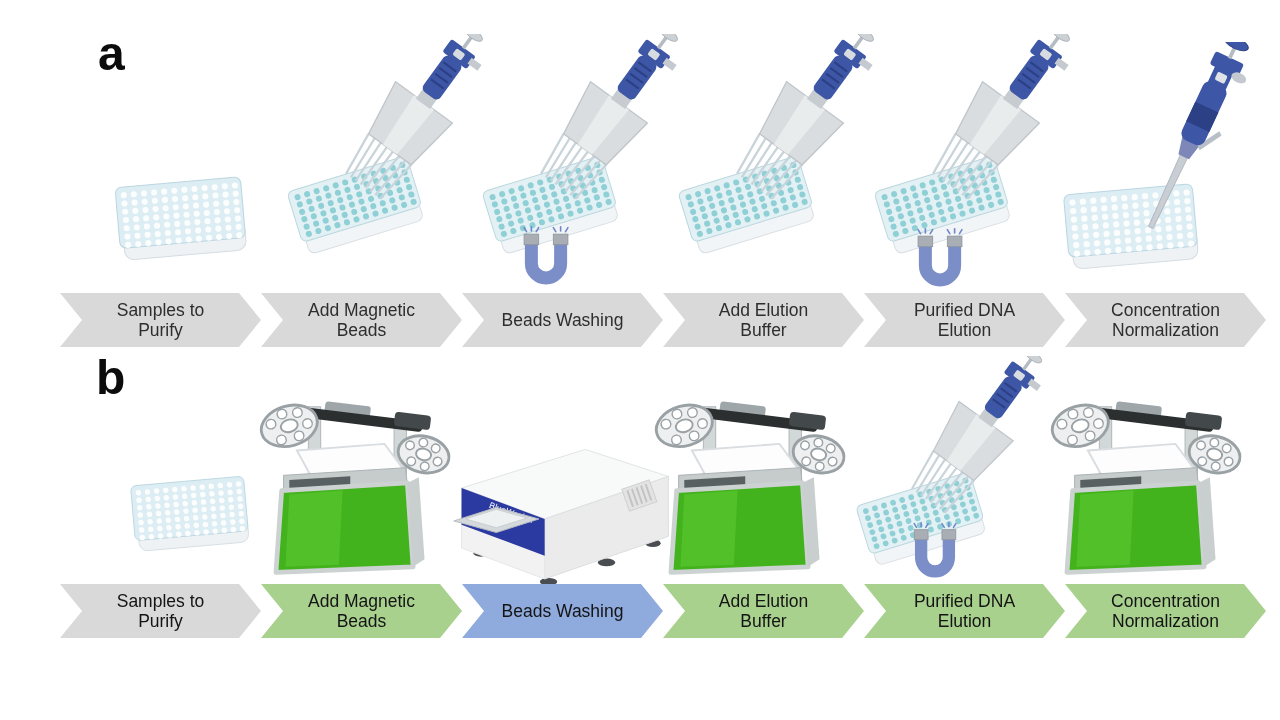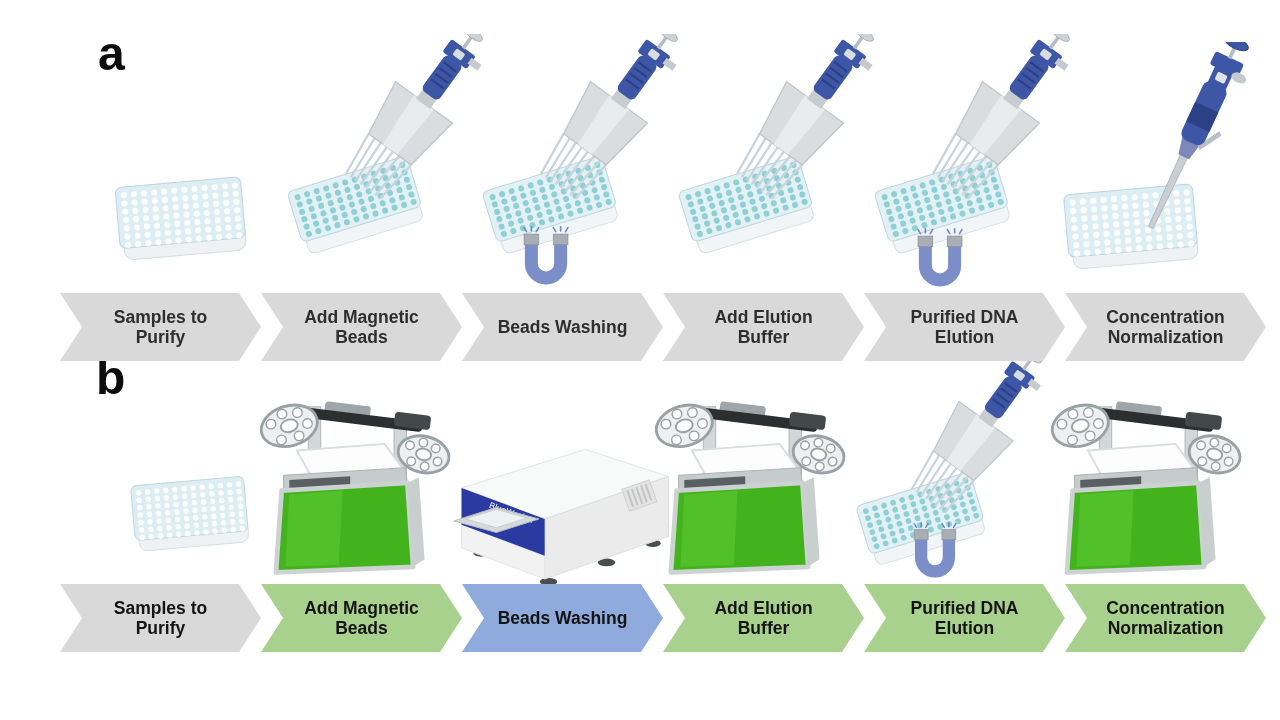--- a/index.html
+++ b/index.html
@@ -1,21 +1,21 @@
 <!DOCTYPE html>
 <html><head>
 <meta charset="utf-8">
 <style>
   html,body{margin:0;padding:0;background:#ffffff;}
   .stage{position:relative;width:1280px;height:720px;background:#ffffff;overflow:hidden;
          font-family:"Liberation Sans",sans-serif;}
   .panel-label{position:absolute;font-weight:700;font-size:48px;color:#0c0c0c;line-height:1;}
   .art{position:absolute;}
   .art svg{display:block;width:100%;height:auto;}
-  .band{position:absolute;left:60px;width:1206px;height:68px;display:flex;gap:0;font-weight:bold;}
+  .band{position:absolute;left:60px;width:1206px;height:54px;display:flex;gap:0;}
   .chev{flex:1;box-sizing:border-box;display:flex;align-items:center;justify-content:center;
         text-align:center;font-size:17.5px;line-height:1.16;padding:0 34px;
         clip-path:polygon(0 0,calc(100% - 22px) 0,100% 50%,calc(100% - 22px) 100%,0 100%,22px 50%);}
   .band-a .chev{color:#2e2e2e;}
   .band-b .chev{color:#141414;}
   .defs{position:absolute;width:0;height:0;overflow:hidden;}
 </style>
 </head>
 <body>
 

